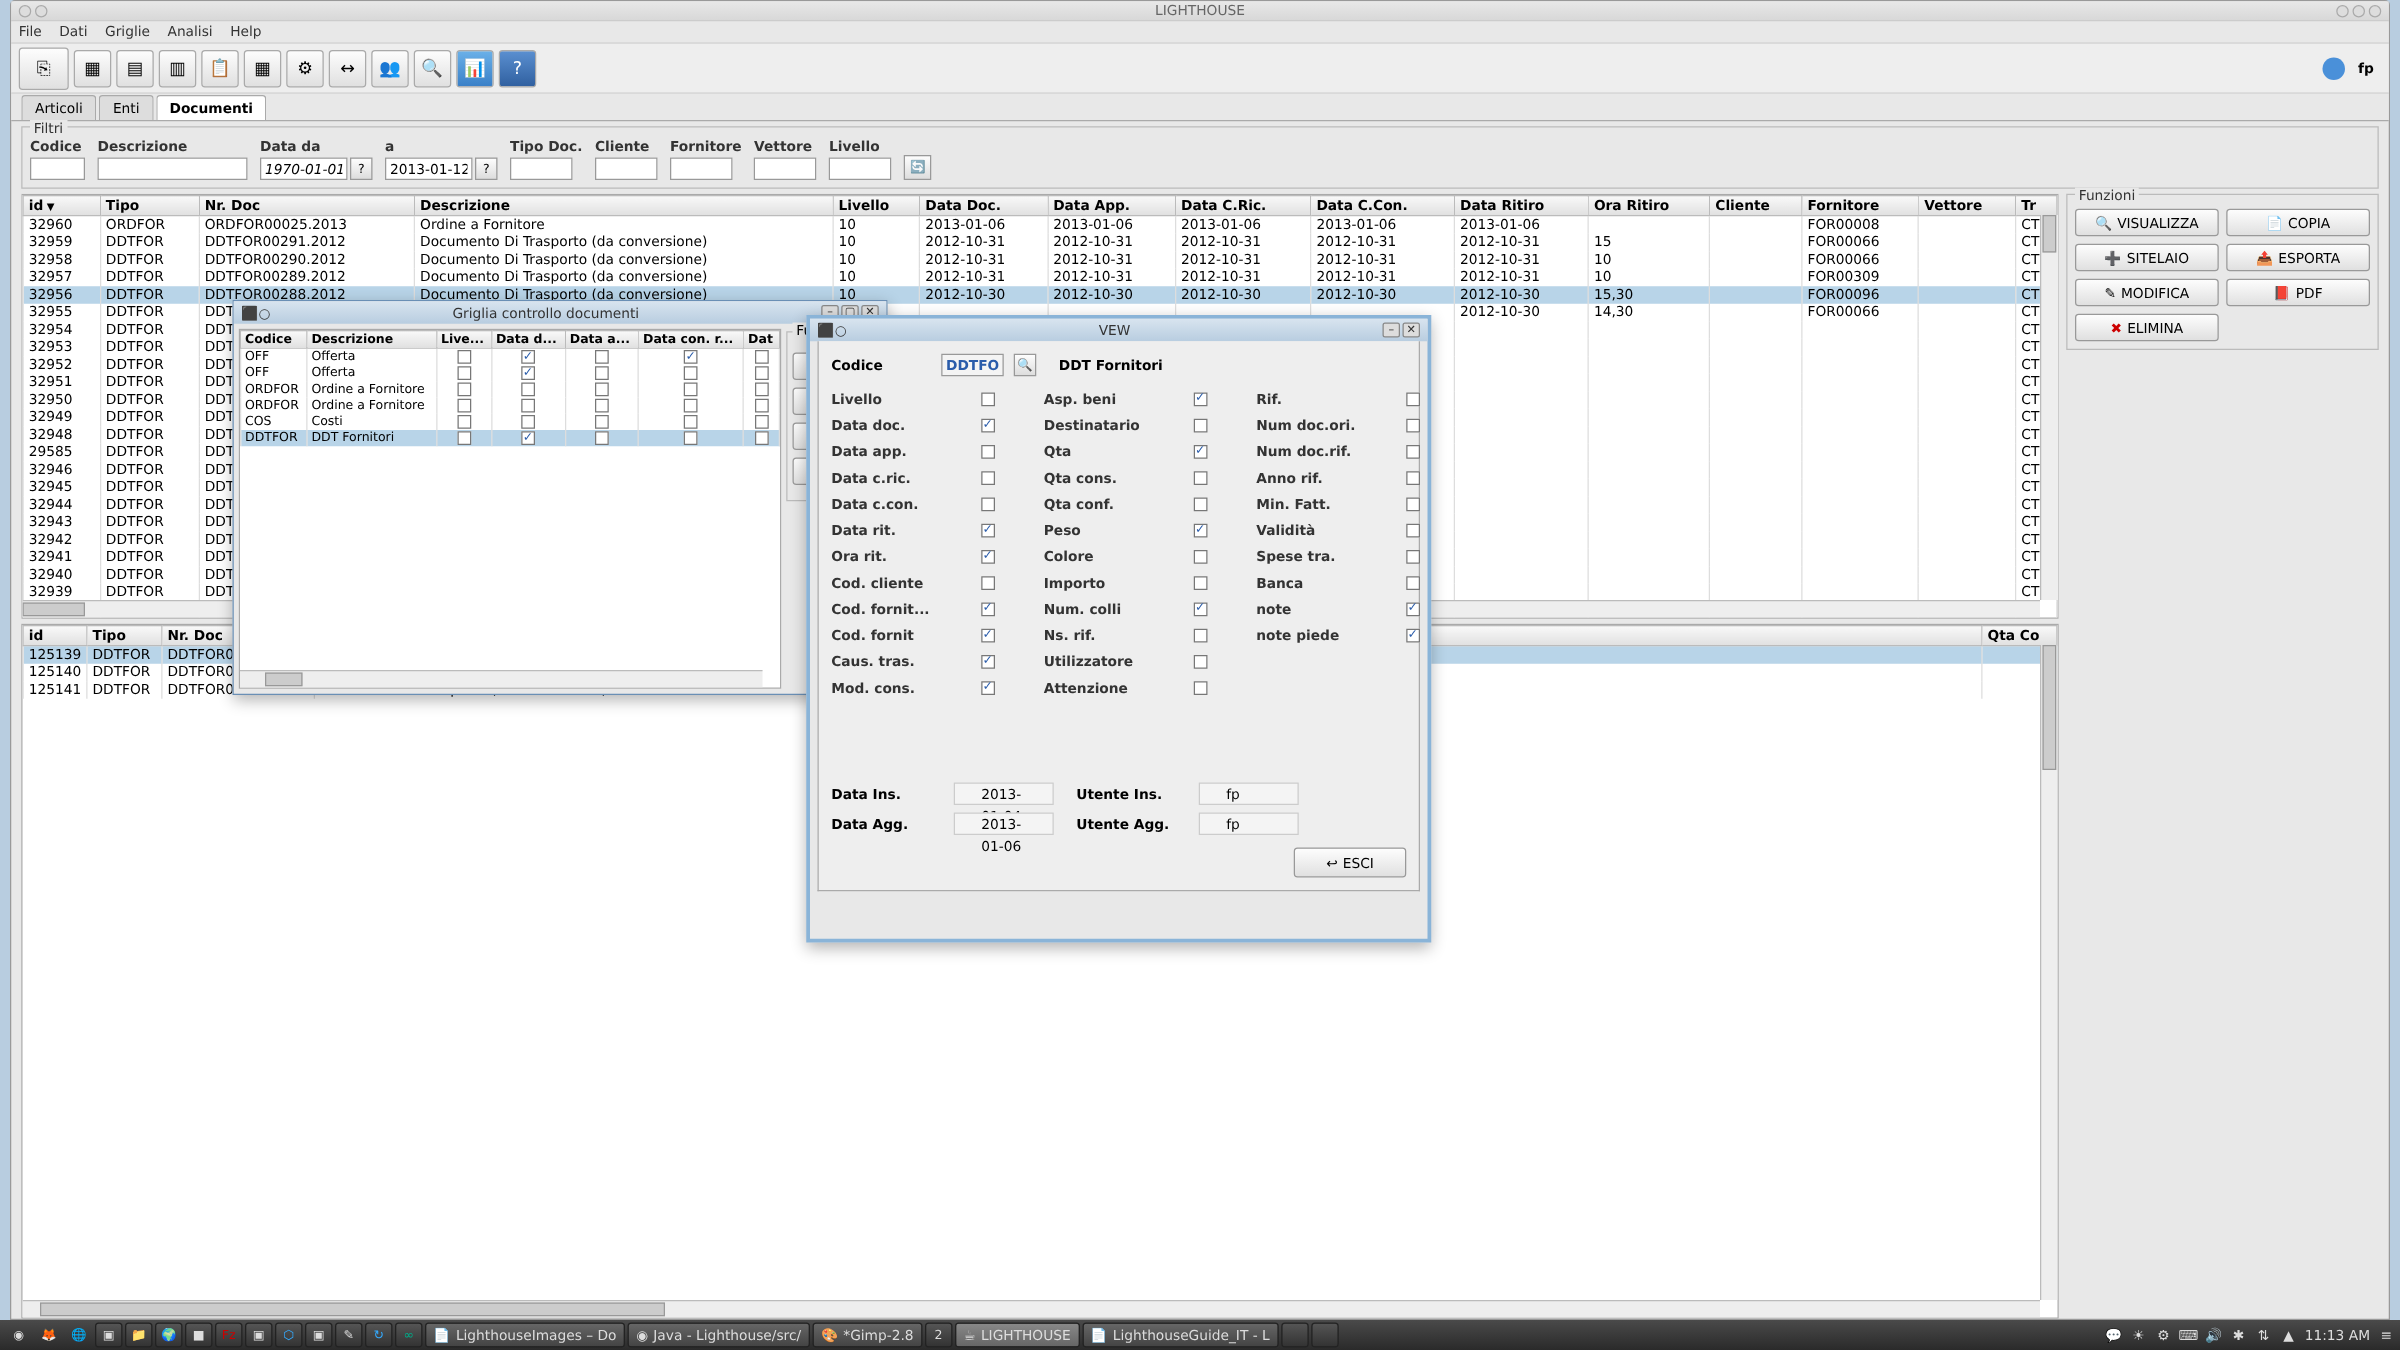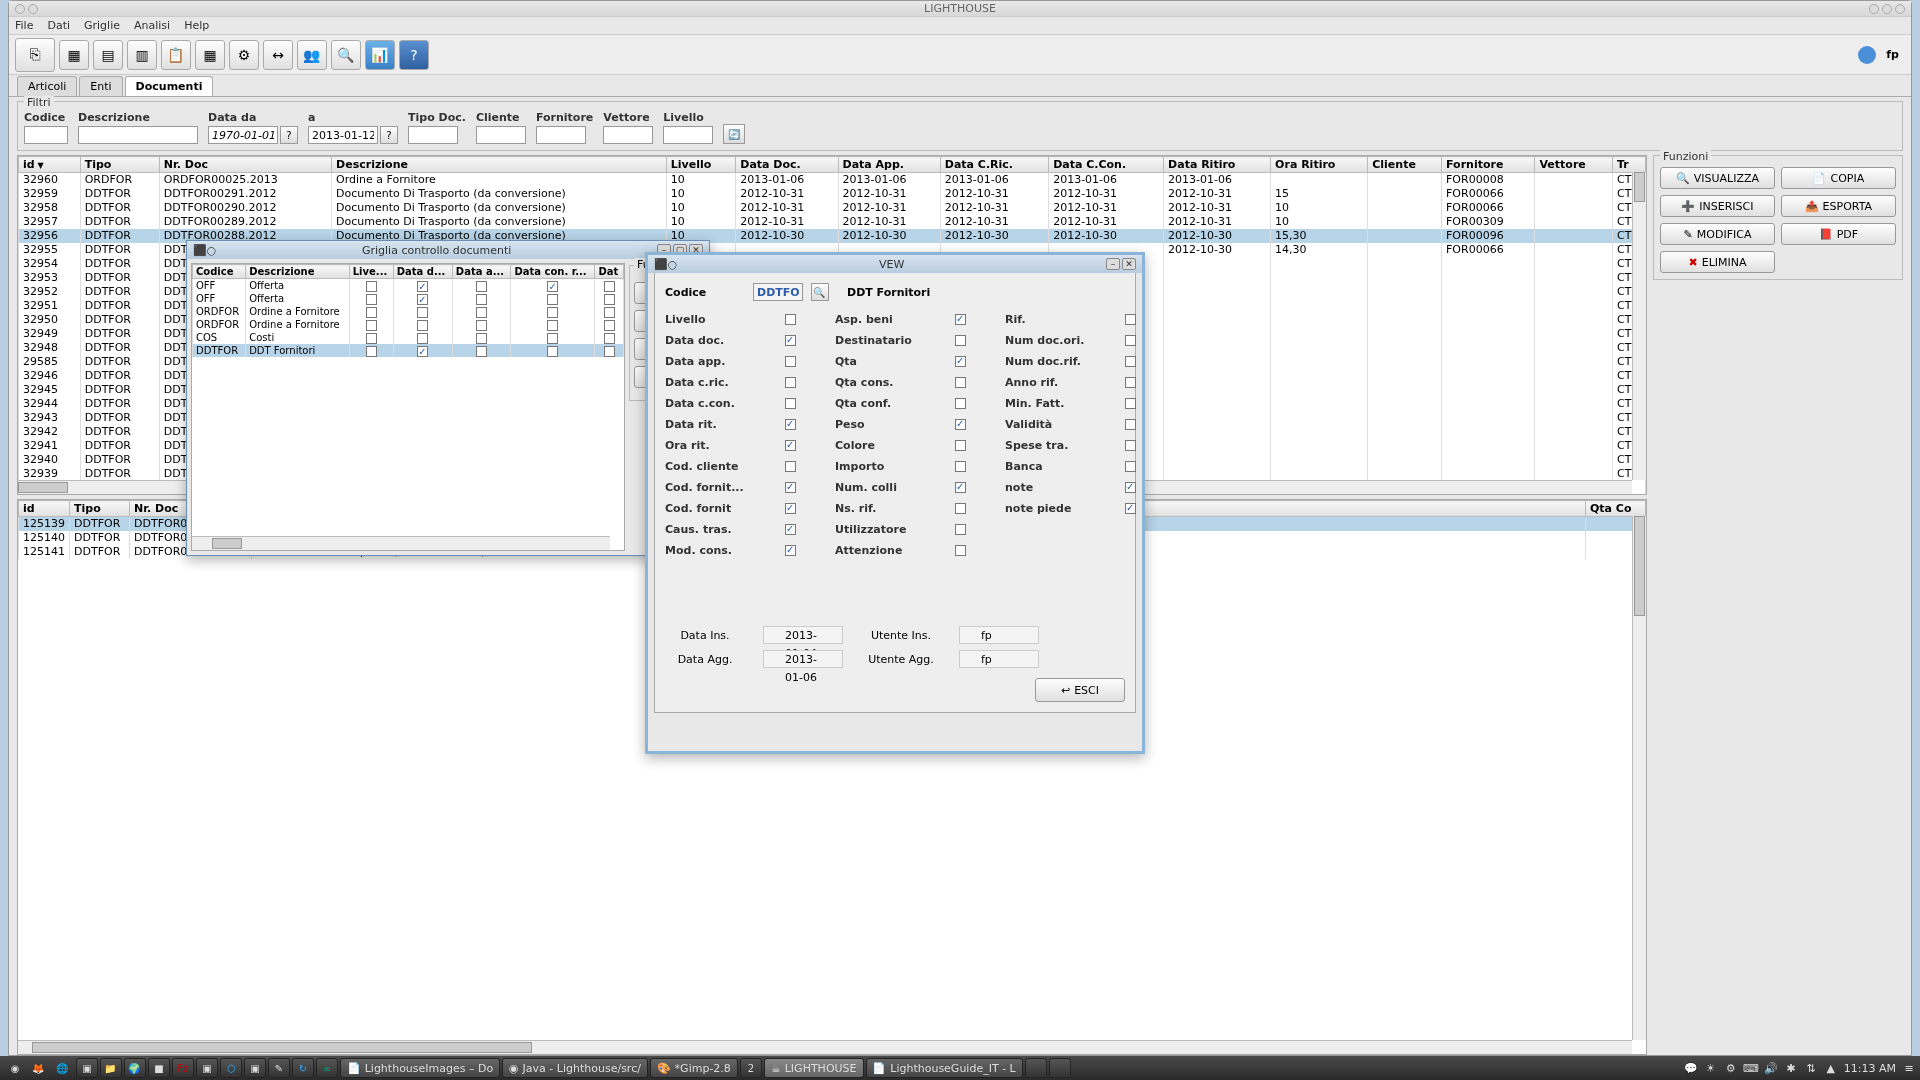--- a/index.html
+++ b/index.html
@@ -86,21 +86,21 @@
 #win-vew .vew-tabs { display: flex; margin: 6px 6px 0 6px; border-bottom: 1px solid #aaa; }
 #win-vew .vew-tab { padding: 3px 10px; background: #ddd; border: 1px solid #aaa; border-bottom: none; border-radius: 3px 3px 0 0; cursor: pointer; margin-right: 2px; font-weight: bold;}
 #win-vew .vew-tab.active { background: #fff; }
 #win-vew .vew-body { border: 1px solid #aaa; border-top: none; margin: 0 6px 6px 6px; background: #eee; padding: 10px; height: 440px; display: flex; flex-direction: column;}
 .vew-row1 { display: flex; align-items: center; gap: 8px; margin-bottom: 12px; }
 .vew-row1 input { width: 50px; height: 18px; border: 1px solid #999; background: #f4f4f4; padding: 0 3px; font-weight: bold; color: #2a5caa;}
 .vew-grid { display: grid; grid-template-columns: 90px 20px 90px 20px 90px 20px; row-gap: 8px; column-gap: 30px; align-items: center; }
 .vew-grid label { font-weight: bold; color: #333; }
 .vew-footer { margin-top: auto; }
 .vew-footer-row { display: grid; grid-template-columns: 80px 80px 80px 80px; gap: 18px; align-items: center; margin-bottom: 6px;}
-.vew-footer-row label { font-weight: normal; text-align: center; }
+.vew-footer-row label { font-weight: bold; }
 .vew-footer-row .ro { background: #f4f4f4; border: 1px solid #ccc; height: 18px; padding: 0 21px; line-height: 18px; }
 .esci-row { display: flex; justify-content: flex-end; margin-top: 10px; }
 .esci-btn { width: 90px; height: 24px; background: linear-gradient(#fdfdfd,#e0e0e0); border: 1px solid #999; border-radius: 3px; display: flex; align-items: center; justify-content: center; gap: 4px; cursor: pointer; }
 
 
 .taskbar { position: absolute; left: 0; right: 0; bottom: 0; height: 24px; background: linear-gradient(#4a4a4a,#2a2a2a); display: flex; align-items: center; padding: 0 4px; gap: 2px; }
 .tb-item { height: 20px; padding: 0 6px; background: linear-gradient(#666,#444); border: 1px solid #222; border-radius: 3px; color: #ddd; display: flex; align-items: center; gap: 4px; font-size: 10px; cursor: pointer; white-space: nowrap; overflow: hidden; max-width: 160px;}
 .tb-item.ico-only { width: 22px; padding: 0; justify-content: center; background: transparent; border: none; }
 .tb-item.ico-only.boxed { background: linear-gradient(#555,#333); border: 1px solid #222;}
 .taskbar .tray { margin-left: auto; display: flex; align-items: center; gap: 6px; color: #ddd; font-size: 10px; }
@@ -677,21 +677,21 @@
             <div class="fn-btn">
               <span class="ico" style="">🔍</span>
               <span>VISUALIZZA</span>
             </div>
             <div class="fn-btn">
               <span class="ico" style="">📄</span>
               <span>COPIA</span>
             </div>
             <div class="fn-btn">
               <span class="ico" style="color:#0a0;">➕</span>
-              <span>INSERISCI</span>
+              <span>SITELAIO</span>
             </div>
             <div class="fn-btn">
               <span class="ico" style="">📤</span>
               <span>ESPORTA</span>
             </div>
             <div class="fn-btn">
               <span class="ico" style="">✎</span>
               <span>MODIFICA</span>
             </div>
             <div class="fn-btn">

